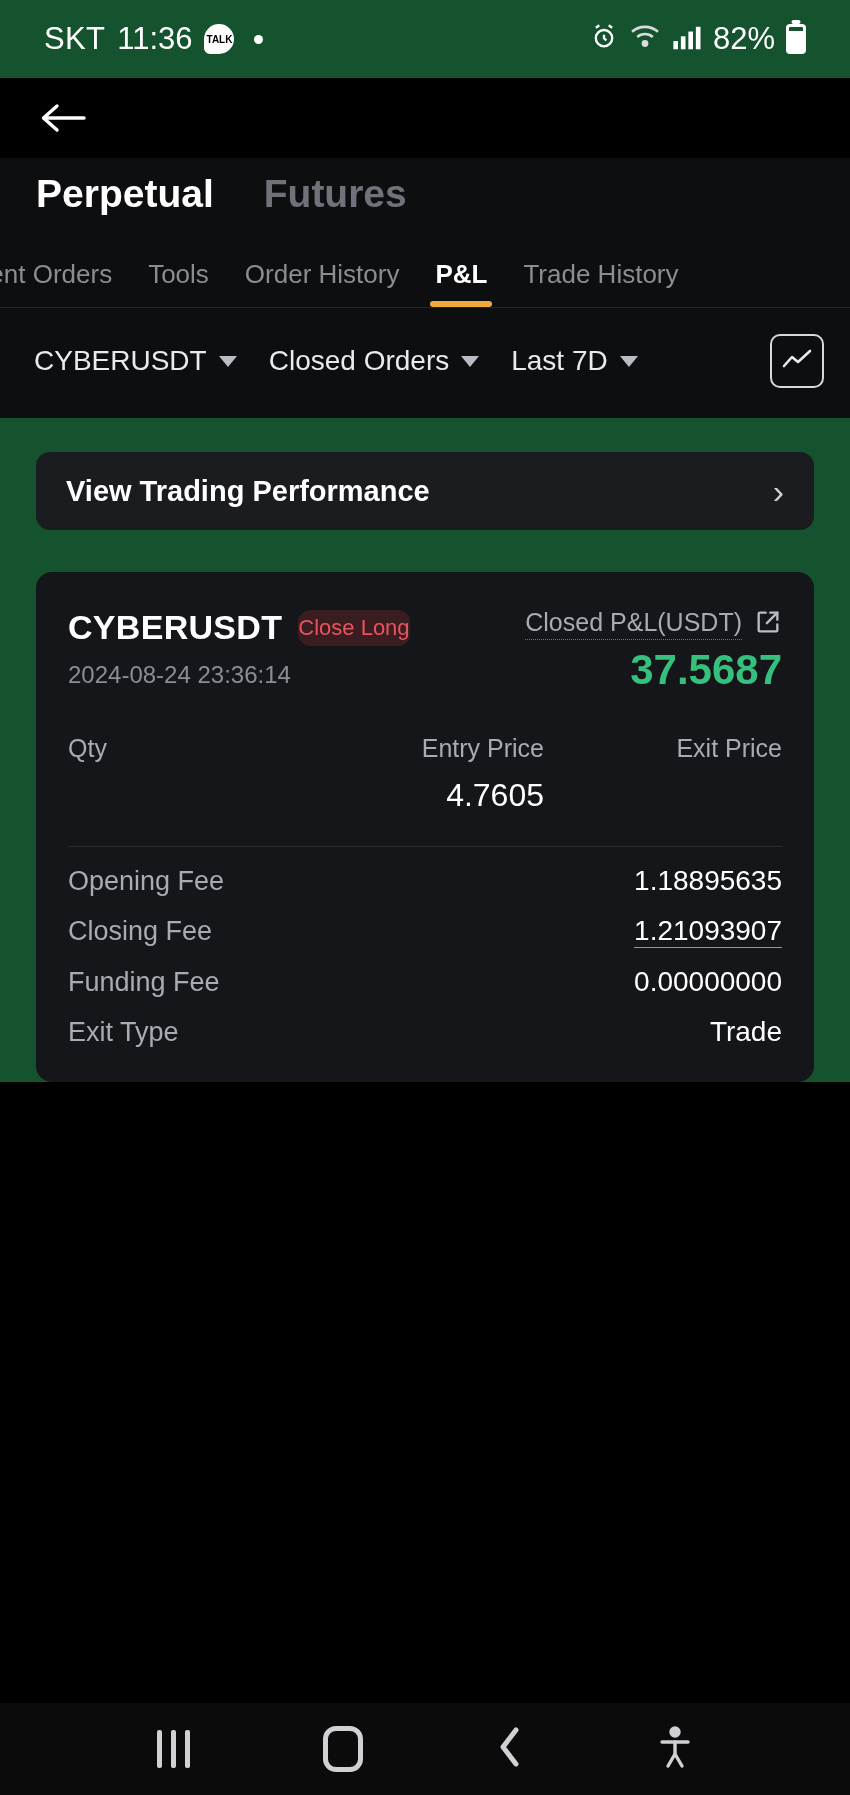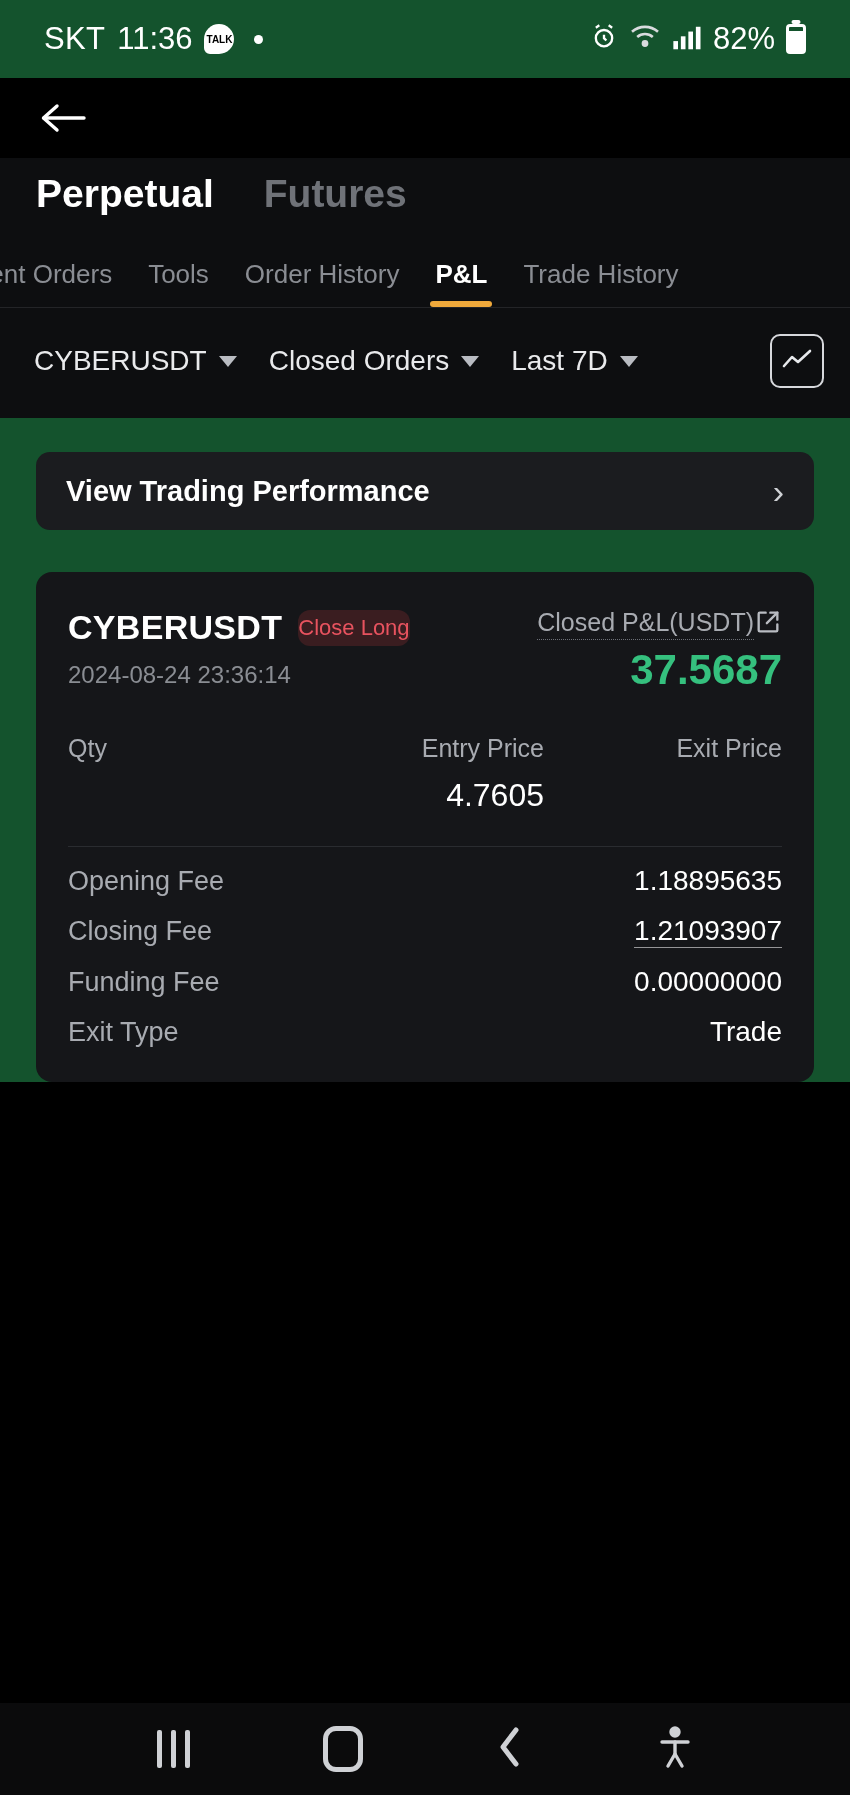--- a/index.html
+++ b/index.html
@@ -101,21 +101,21 @@
     padding:36px 32px 34px;
   }
   .card-row1{ display:flex; align-items:flex-start; }
   .sym-wrap{ display:flex; align-items:center; gap:16px; }
   .symbol{ font-size:34px; font-weight:bold; color:#fff; letter-spacing:.3px; }
   .badge{
     background:#3a1d20; color:#e8535f; font-size:22px;
     padding:7px 0; border-radius:12px; line-height:1;
   }
   .right-col{ margin-left:auto; text-align:right; }
-  .pnl-label-row{ display:flex; align-items:center; gap:0; justify-content:flex-end; }
+  .pnl-label-row{ display:flex; align-items:center; gap:12px; justify-content:flex-end; }
   .pnl-label{
     font-size:25px; color:#a8abb1;
     border-bottom:1px dotted #6d7077; padding-bottom:2px;
   }
   .share-ic{ display:block; }
   .timestamp{ font-size:24px; color:#8a8d93; margin-top:14px; }
   .pnl-value{ font-size:42px; font-weight:bold; color:#35c07e; margin-top:6px; }
 
   .metrics{ display:flex; margin-top:40px; }
   .metric{ flex:1; }

